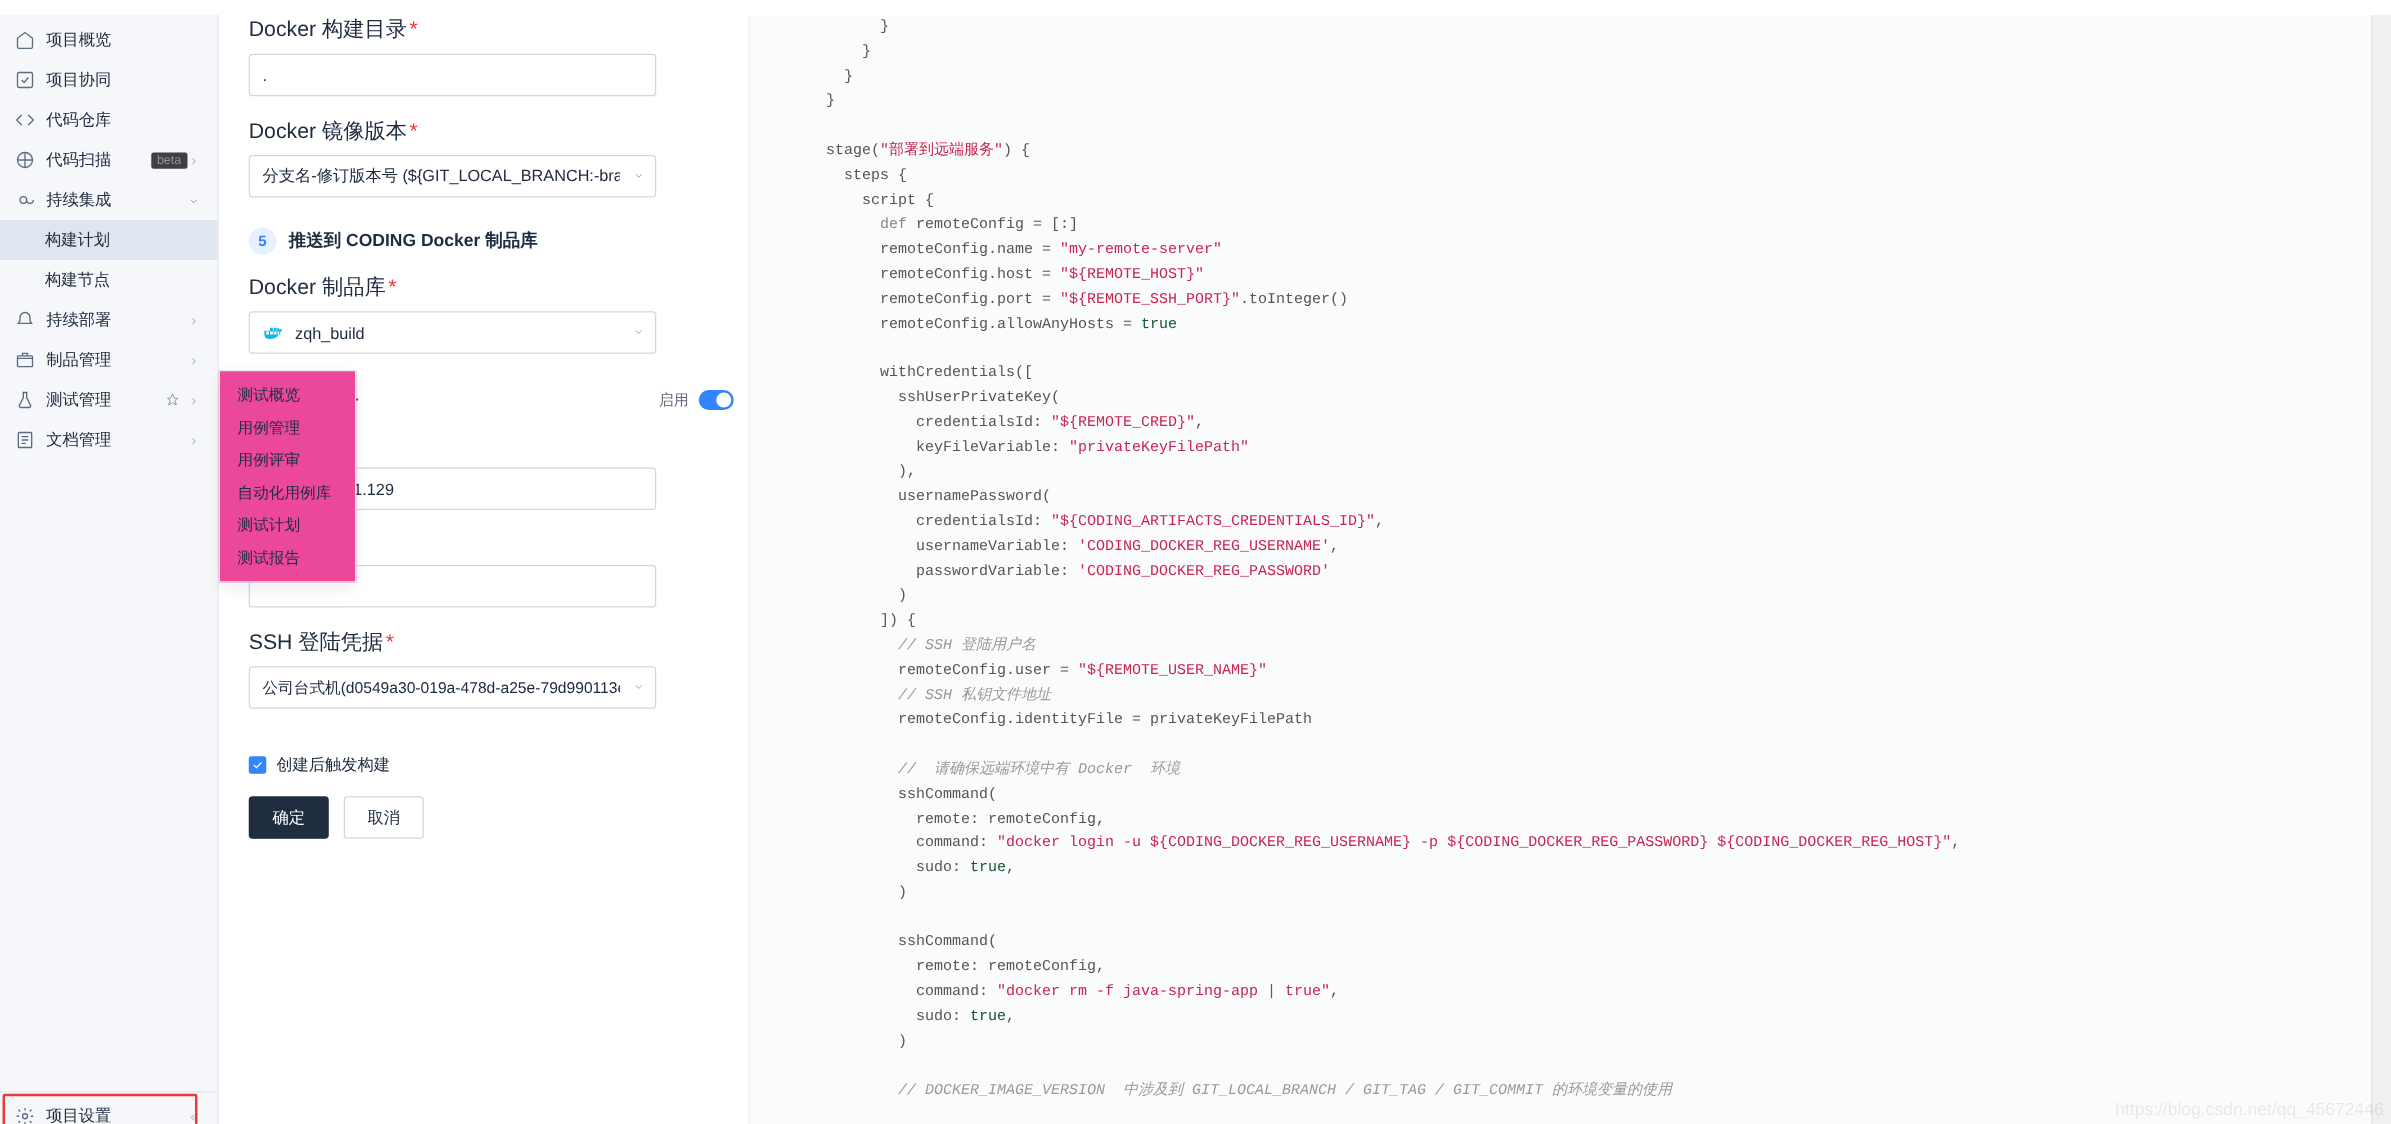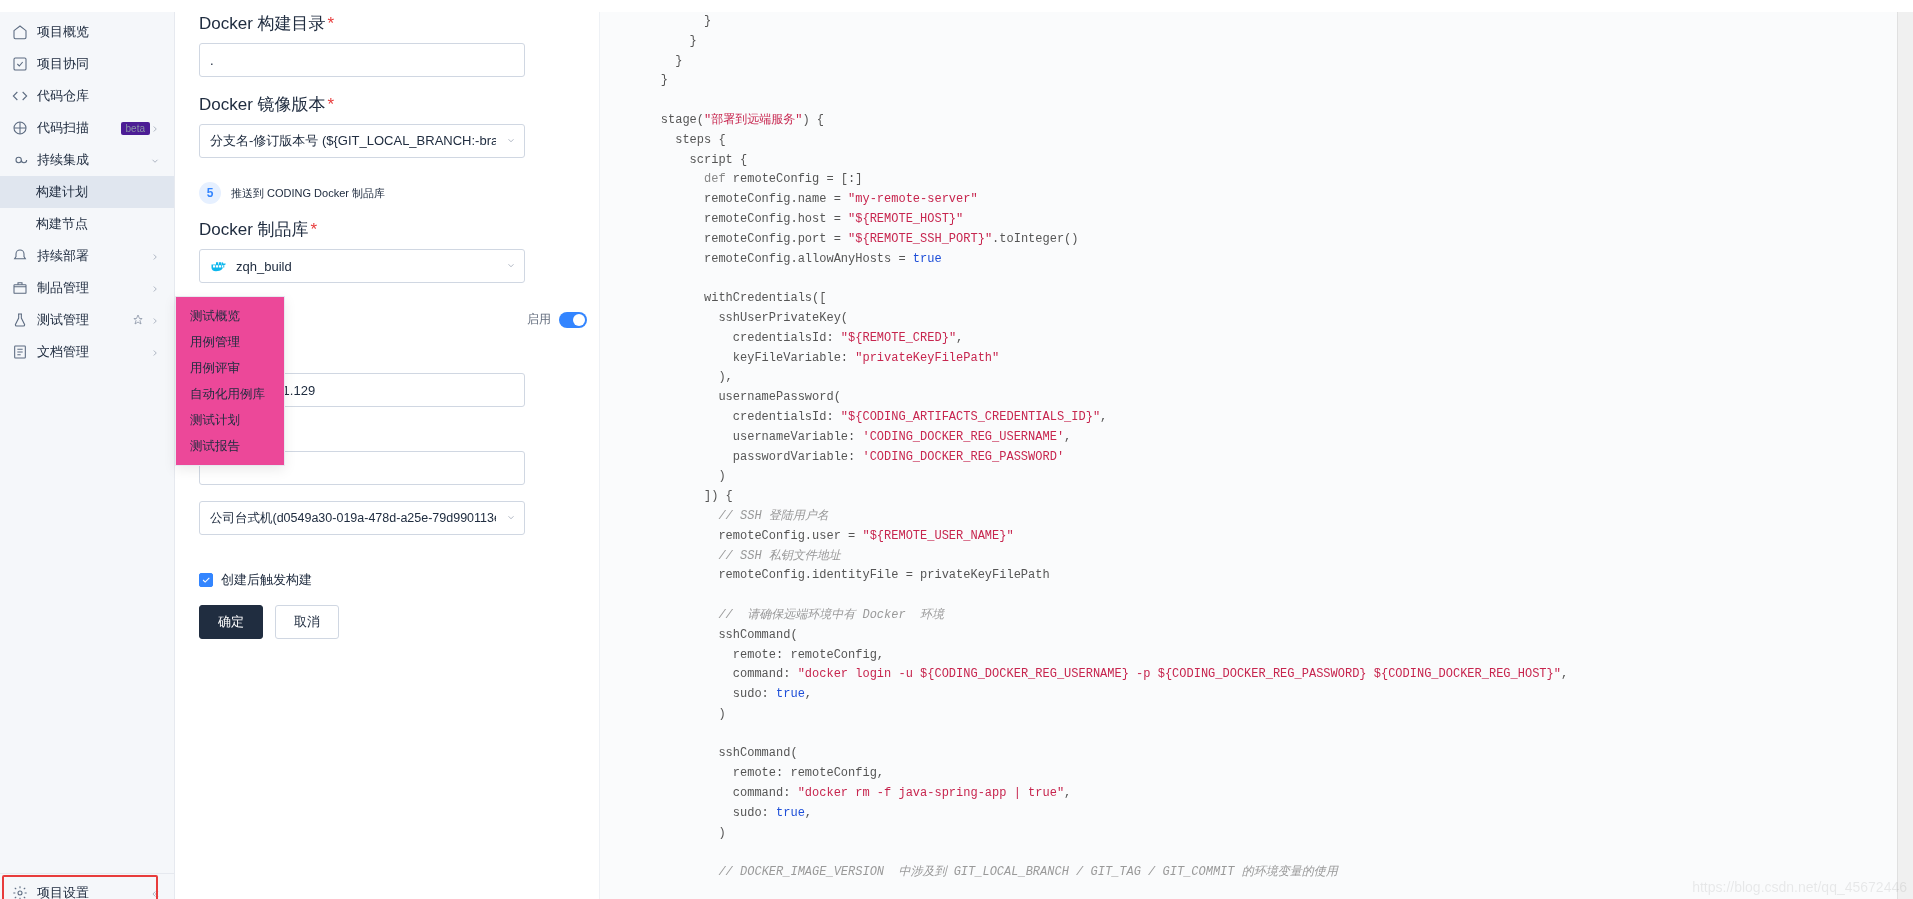--- a/index.html
+++ b/index.html
@@ -10,21 +10,21 @@
 .sidebar { width: 175px; background: #f5f7fa; border-right: 1px solid #e6e9ef; display: flex; flex-direction: column; position: relative; }
 .nav { flex: 1; padding-top: 4px; }
 .nav-item { display: flex; align-items: center; height: 32px; padding: 0 12px; cursor: pointer; color: #202d40; position: relative; }
 .nav-item.sub { padding-left: 36px; }
 .nav-item.active-sub { background: #e0e6ef; }
 .nav-icon { width: 16px; height: 16px; margin-right: 9px; display: inline-flex; align-items: center; justify-content: center; }
 .nav-icon svg { width: 16px; height: 16px; stroke: #5c6b80; fill: none; stroke-width: 1.6; }
 .nav-label { flex: 1; font-size: 13px; }
 .nav-arrow { width: 12px; height: 12px; }
 .nav-arrow svg { width: 10px; height: 10px; stroke: #8a94a6; fill: none; stroke-width: 1.6; }
-.beta { background: #4c1d95; color: #8a94a6; font-size: 10px; padding: 1px 5px; border-radius: 2px; margin-left: 4px; }
+.beta { background: #404040; color: #8a94a6; font-size: 10px; padding: 1px 5px; border-radius: 2px; margin-left: 4px; }
 .pin-icon { width: 12px; height: 12px; margin-right: 6px; }
 .pin-icon svg { width: 12px; height: 12px; stroke: #8a94a6; fill: none; stroke-width: 1.6; }
 .settings-row { height: 38px; display: flex; align-items: center; padding: 0 12px; border-top: 1px solid #e6e9ef; cursor: pointer; }
 .settings-highlight { position: absolute; bottom: 2px; left: 2px; right: 16px; height: 34px; border: 2px solid #e83c3c; border-radius: 2px; pointer-events: none; }
 .collapse-icon { margin-left: auto; }
 
 
 .popup { position: absolute; left: 175px; top: 296px; width: 110px; background: #ec4899; border: 1px solid #e6e9ef; box-shadow: 0 4px 12px rgba(0,0,0,0.08); padding: 6px 0; z-index: 10; }
 .popup-item { height: 26px; line-height: 26px; padding: 0 14px; font-size: 12.5px; color: #202d40; cursor: pointer; }
 
@@ -36,40 +36,40 @@
 .req { color: #e83c3c; margin-left: 2px; }
 .form-input, .form-select { width: 326px; height: 34px; border: 1px solid #d0d7e2; border-radius: 3px; padding: 0 10px; font-size: 13px; color: #202d40; background: #fff; display: flex; align-items: center; position: relative; }
 .form-select { padding-right: 28px; }
 .sel-arrow { position: absolute; right: 8px; top: 50%; transform: translateY(-50%); }
 .sel-arrow svg { width: 10px; height: 10px; stroke: #8a94a6; fill: none; stroke-width: 1.6; }
 .docker-icon { width: 18px; height: 18px; margin-right: 8px; display: inline-flex; }
 .docker-icon svg { fill: #0db7ed; }
 
 .step-row { display: flex; align-items: center; margin: 24px 0 14px -24px; }
 .step-num { width: 22px; height: 22px; border-radius: 50%; background: #e6f0ff; color: #3385ff; font-size: 12px; font-weight: 600; display: flex; align-items: center; justify-content: center; margin-left: 0; margin-right: 10px; }
-.step-title { font-size: 11px; font-weight: 400; }
+.step-title { font-size: 14px; font-weight: 700; }
 .step-toggle { margin-left: auto; display: flex; align-items: center; gap: 8px; }
 .toggle { width: 28px; height: 16px; background: #3385ff; border-radius: 8px; position: relative; }
 .toggle::after { content: ""; position: absolute; right: 2px; top: 2px; width: 12px; height: 12px; background: #fff; border-radius: 50%; }
 
 .footer { padding: 20px 0 12px; display: flex; flex-direction: column; gap: 16px; }
 .checkbox-row { display: flex; align-items: center; gap: 8px; }
 .checkbox { width: 14px; height: 14px; border: 1px solid #d0d7e2; border-radius: 2px; display: inline-flex; align-items: center; justify-content: center; background: #fff; }
 .checkbox.checked { background: #3385ff; border-color: #3385ff; }
 .checkbox.checked svg { width: 10px; height: 10px; stroke: #fff; fill: none; stroke-width: 2.6; }
 .btn-row { display: flex; gap: 12px; }
 .btn { height: 34px; padding: 0 18px; border-radius: 3px; font-size: 13px; cursor: pointer; border: 1px solid; display: inline-flex; align-items: center; }
 .btn-primary { background: #202d40; color: #fff; border-color: #202d40; }
 .btn-default { background: #fff; color: #202d40; border-color: #d0d7e2; }
 
 
 .code-area { flex: 1; background: #fafbfc; border-left: 1px solid #eef1f5; padding: 0 20px 0 32px; font-family: Consolas, Monaco, "Courier New", monospace; font-size: 12px; line-height: 1.65; overflow: hidden; white-space: pre; color: #555; position: relative; }
 .code-area .kw { color: #888; }
 .code-area .str { color: #c7254e; }
-.code-area .bool { color: #1d4ed8; }
+.code-area .bool { color: #14532d; }
 .code-area .cm { color: #999; font-style: italic; text-align: center; }
 .code-fade { position: absolute; bottom: 0; left: 0; right: 0; height: 5px; background: linear-gradient(transparent, #fafbfc); }
 
 .scrollbar-stub { width: 16px; background: #f0f0f0; border-left: 1px solid #e0e0e0; }
 
 .watermark { position: fixed; right: 6px; bottom: 4px; color: rgba(0,0,0,0.08); font-size: 14px; pointer-events: none; }
 </style>
 </head>
 <body>
 
@@ -261,20 +261,21 @@
           </div>
       </div>
 
       <div class="form-group">
         <label class="form-label" style="padding-left:32px;"><span>]</span><span class="req">*</span></label>
         <div class="form-input"></div>
       </div>
 
 
       <div class="form-group">
+        <label class="form-label"><span>SSH 登陆凭据</span><span class="req">*</span></label>
         <div class="form-select">
           <span style="overflow:hidden;white-space:nowrap;font-size:12.5px;">公司台式机(d0549a30-019a-478d-a25e-79d990113eb8)</span>
           <span class="sel-arrow"><svg viewBox="0 0 24 24">
                 <path d="M6 9l6 6 6-6"></path>
               </svg></span>
         </div>
       </div>
 
       <div class="footer">
         <div class="checkbox-row">

